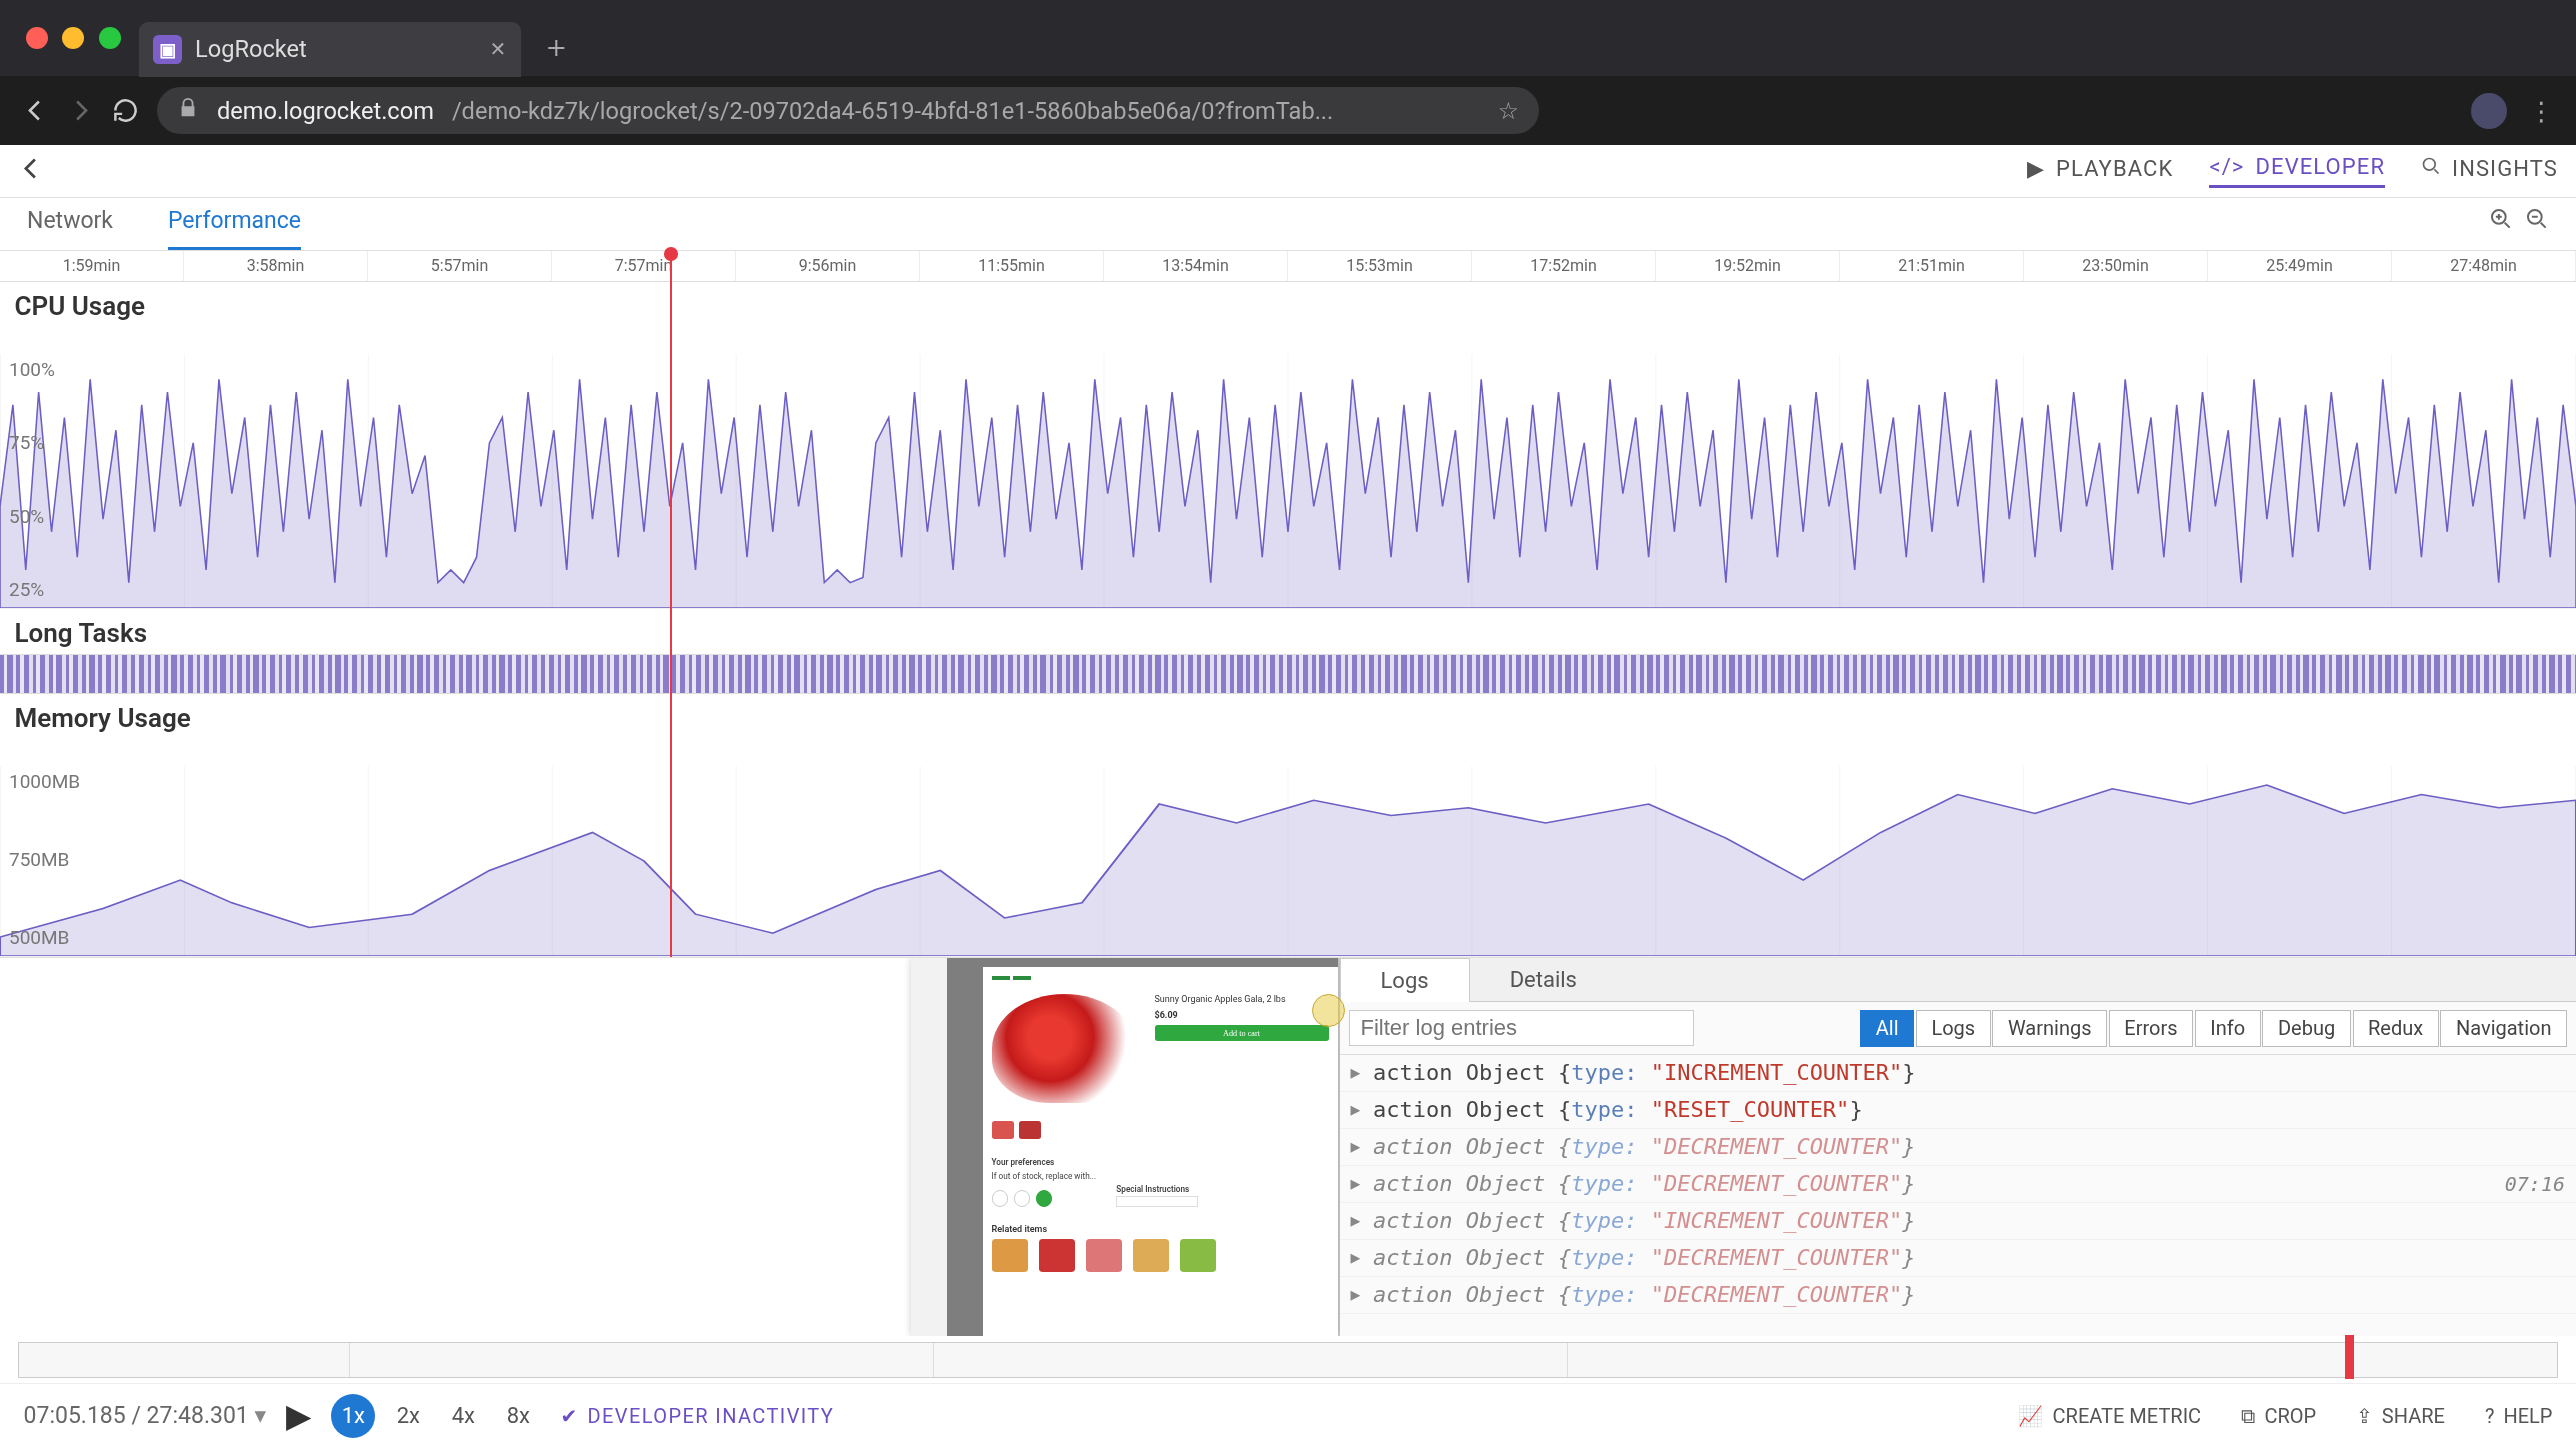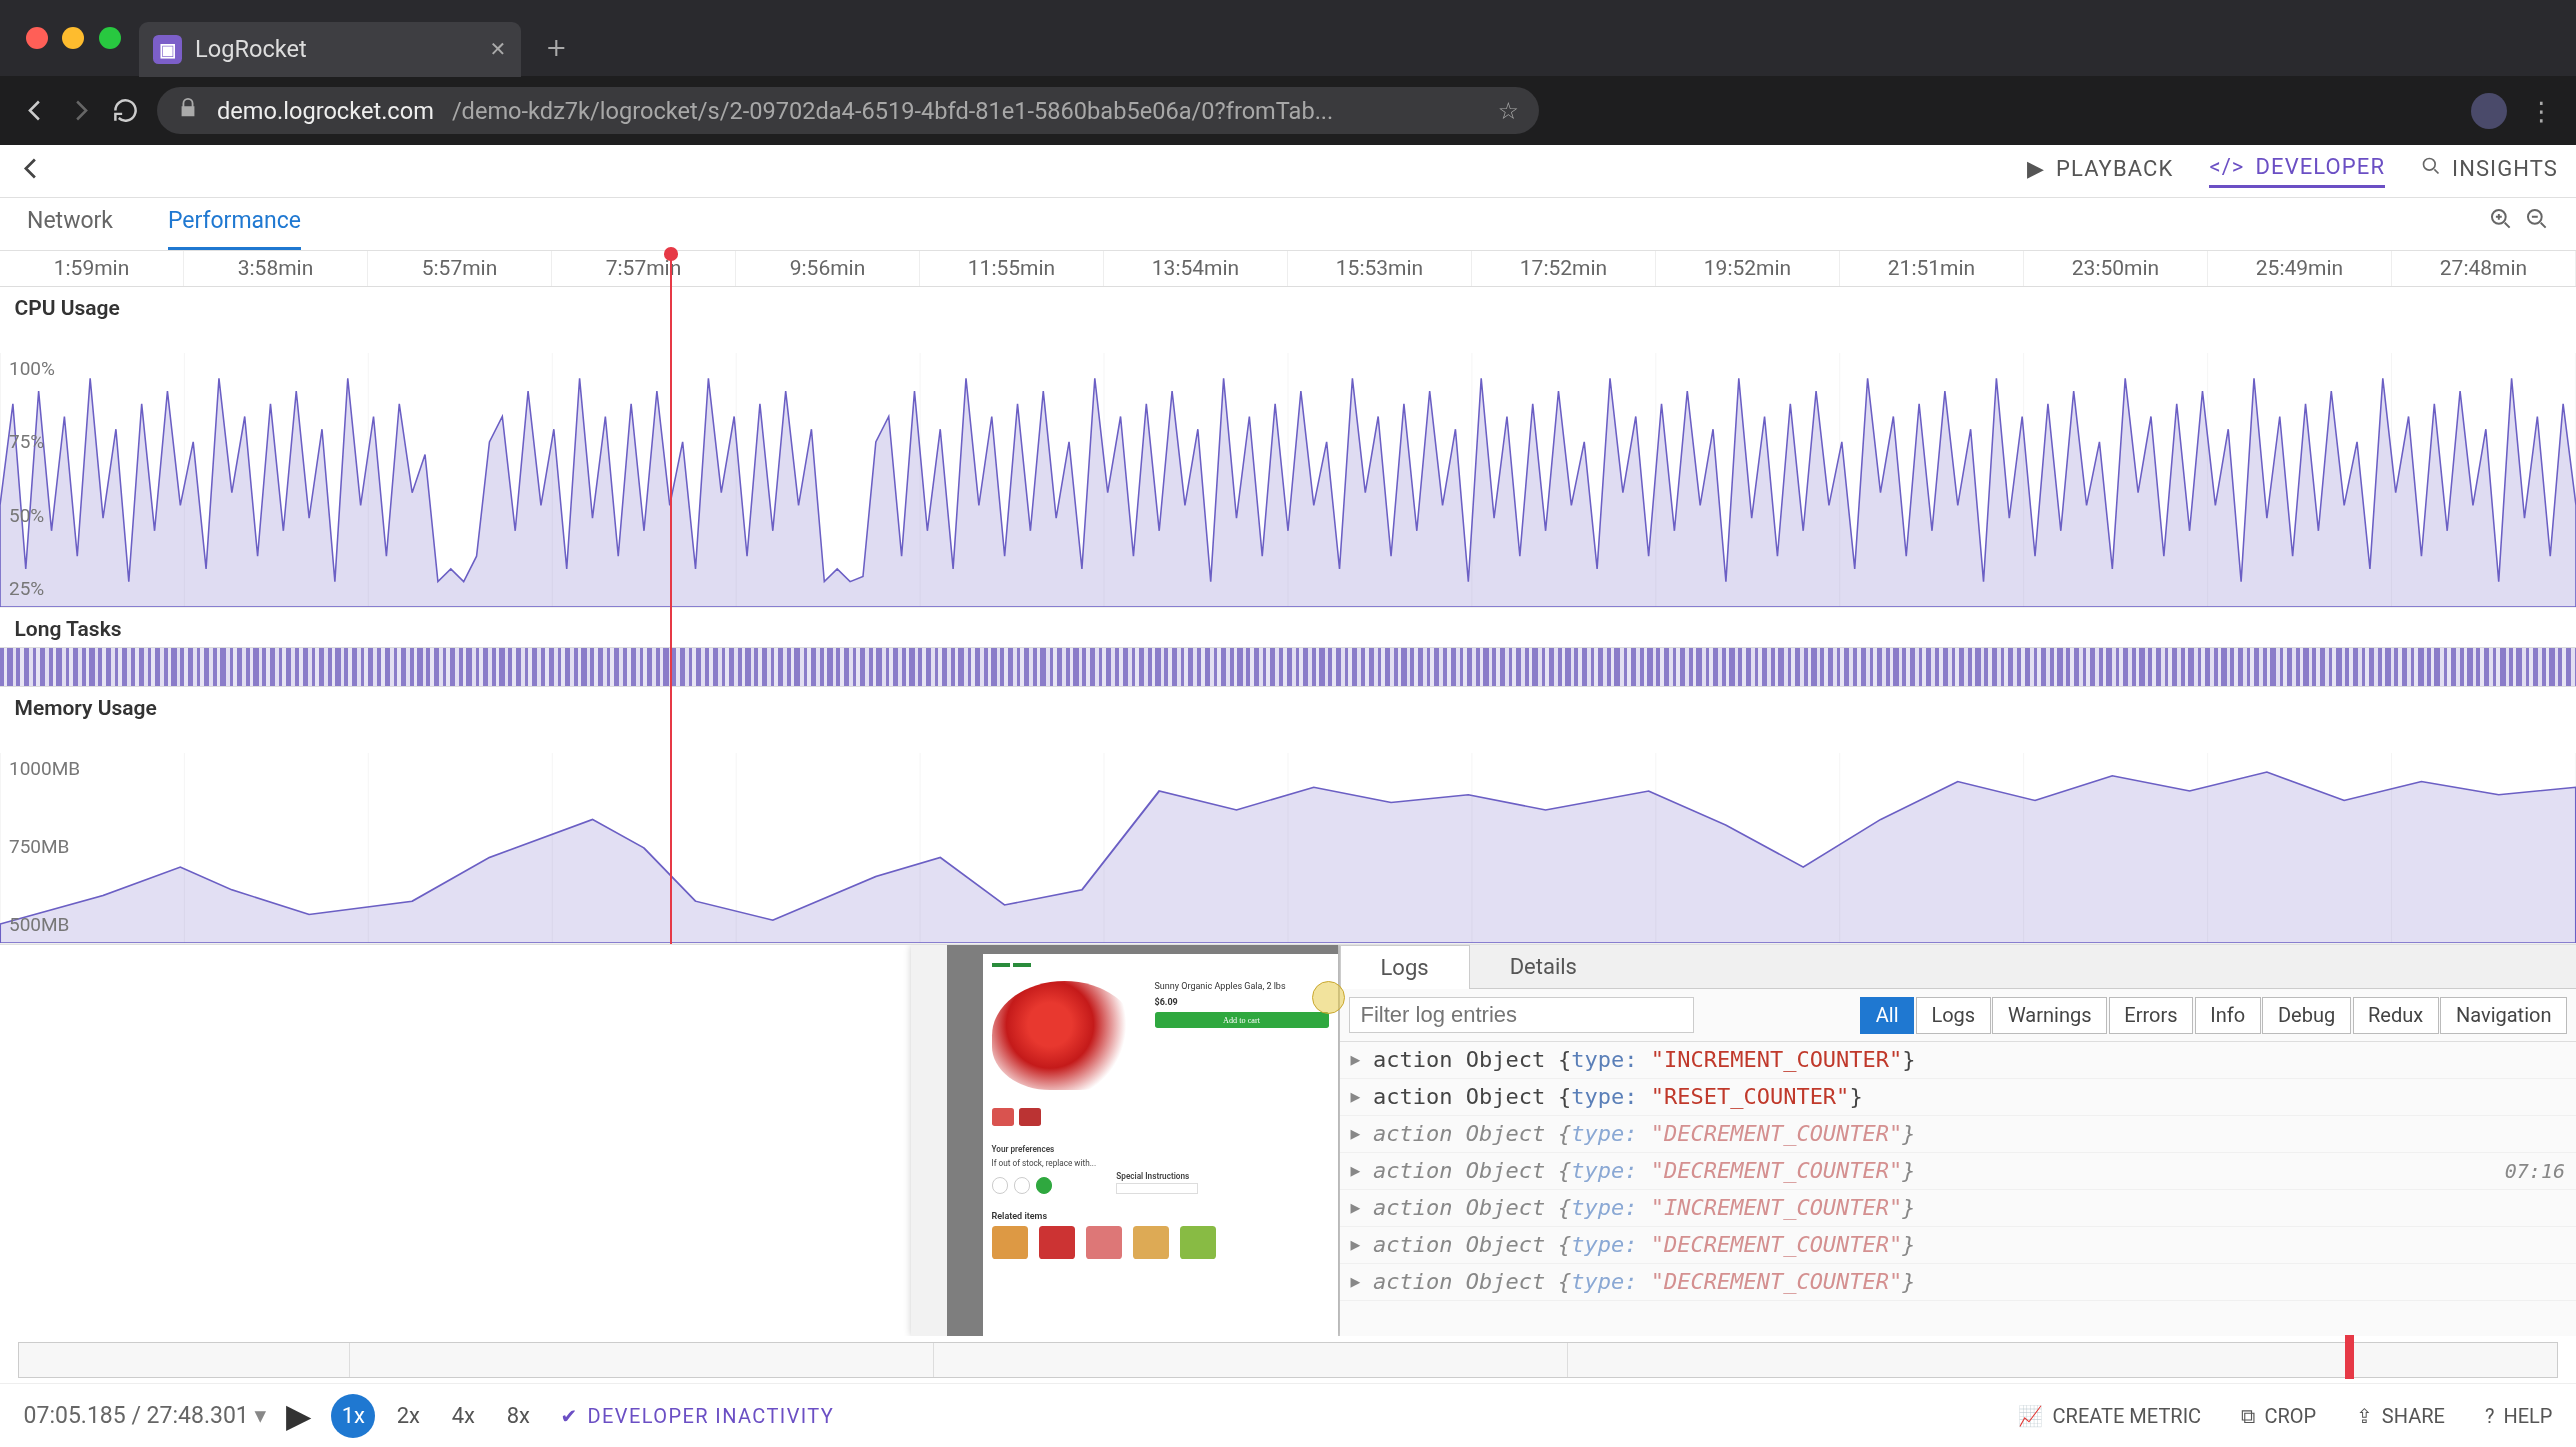--- a/index.html
+++ b/index.html
@@ -29,23 +29,23 @@
 .app { background: #fff; height: calc(1447px - 145px); display: flex; flex-direction: column; }
 .app-top { display: flex; align-items: center; border-bottom: 0.9px solid #e0e0e0; height: 53px; padding: 0 18px; }
 .back-app { font-size: 31px; color: #555; cursor: pointer; }
 .topright { margin-left: auto; display: flex; gap: 36px; align-items: center; font-size: 22px; color: #555; letter-spacing: 1.1px; }
 .topitem { display: flex; align-items: center; gap: 11px; cursor: pointer; padding-bottom: 5.5px; }
 .topitem.active { color: #6b4fc4; border-bottom: 3.6px solid #6b4fc4; }
 .subtabs { display: flex; gap: 55px; padding: 9px 27px 0 27px; font-size: 23px; color: #666; border-bottom: 0.9px solid #e0e0e0; position: relative; }
 .subtab { padding-bottom: 12.7px; cursor: pointer; }
 .subtab.active { color: #1f78d1; border-bottom: 3.6px solid #1f78d1; }
 .zoom-icons { margin-left: auto; display: flex; gap: 12.7px; color: #666; }
-.ruler { display: flex; border-bottom: 0.9px solid #ddd; font-size: 21px; color: #666; }
+.ruler { display: flex; border-bottom: 0.9px solid #ddd; font-size: 16px; color: #666; }
 .ruler-cell { flex: 1; text-align: center; padding: 5.5px 0; border-right: 0.9px solid #eee; }
-.section-label { font-size: 21px; font-weight: 600; padding: 9px 14.5px 5.5px; color: #333; background: #fff; }
+.section-label { font-size: 26px; font-weight: 600; padding: 9px 14.5px 5.5px; color: #333; background: #fff; }
 .chart { position: relative; height: 255px; border-bottom: 0.9px solid #f0f0f0; }
 .chart.short { height: 191px; }
 .ylabels { position: absolute; left: 9px; top: 0; font-size: 19px; color: #777; display: flex; flex-direction: column; justify-content: space-between; height: 100%; padding: 3.6px 0 7.3px; }
 .chart svg { width: 100%; height: 100%; display: block; }
 .longtasks { height: 40px; background: repeating-linear-gradient(90deg, #8a7cc9 0 3.6px, #8a7cc9 3.6px, rgba(138,124,201,0.2) 3.6px, rgba(138,124,201,0.2) 7.3px, #8a7cc9 7.3px 12.7px, rgba(138,124,201,0.25) 12.7px 16.4px); border-top: 0.9px solid #ddd; border-bottom: 0.9px solid #ddd; position: relative; }
 .playhead { position: absolute; top: 0; bottom: 0; left: 26%; width: 2.7px; background: #e63946; z-index: 50; }
 .playhead::before { content: ''; position: absolute; top: -3.6px; left: -5.5px; width: 13.6px; height: 13.6px; background: #e63946; border-radius: 50%; }
 .timeline-wrap { position: relative; }
 
 .mid { display: flex; flex: 1; border-top: 1.8px solid #e0e0e0; overflow: hidden; }

